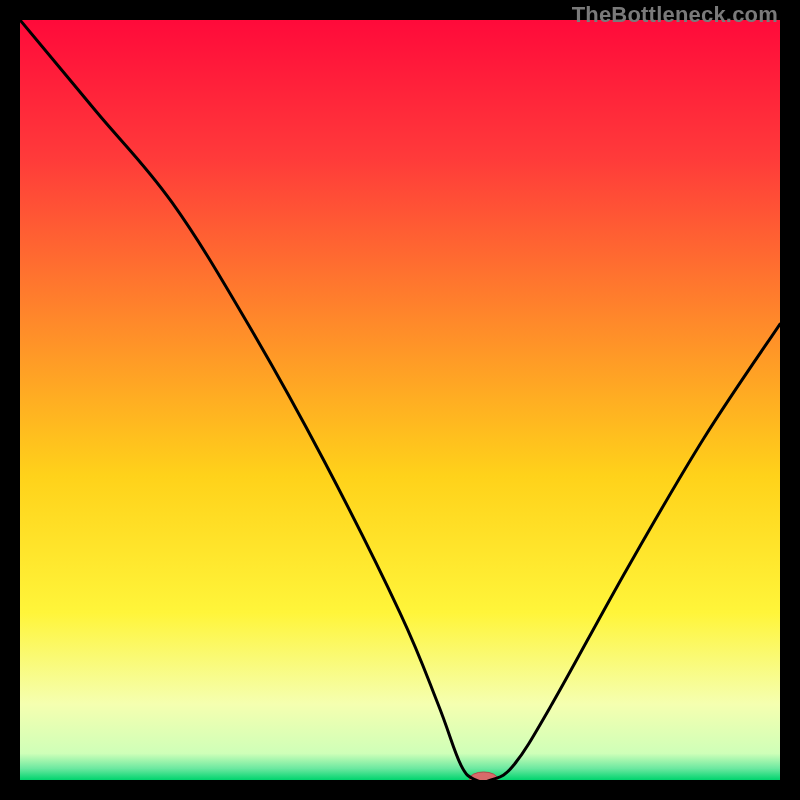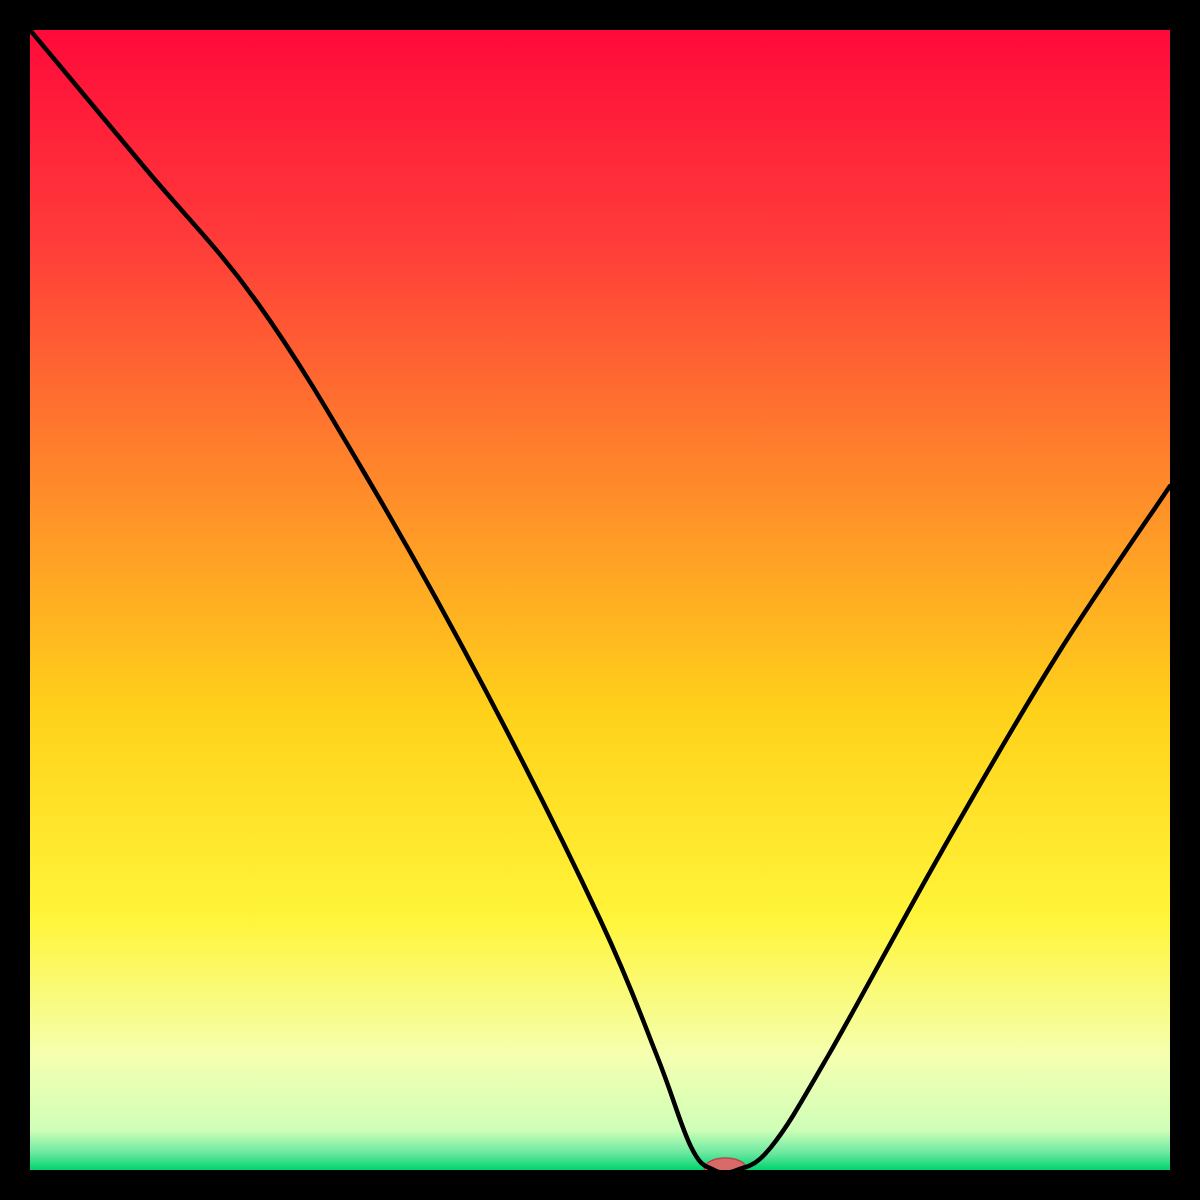--- a/index.html
+++ b/index.html
@@ -58,13 +58,14 @@
             <stop offset="98.5%" stop-color="#6be8a0"></stop>
             <stop offset="100%" stop-color="#00d46e"></stop>
           </linearGradient>
         </defs>
         <rect x="0" y="0" width="760" height="760" fill="url(#bg-grad)"></rect>
         <ellipse cx="463.59999999999997" cy="759" rx="14" ry="7" fill="#d86a6a" stroke="#b24a4a" stroke-width="1"></ellipse>
         <path d="M 0 0 C 13.68 16.416000000000007, 48.64 58.36800000000005, 76 91.20000000000005 C 103.36 124.03200000000004, 124.64 144.096, 152 182.39999999999998 C 179.36 220.70399999999995, 200.64 257.488, 228 304 C 255.36 350.512, 276.64 388.81600000000003, 304 440.8 C 331.36 492.784, 359.48 549.024, 380 592.8 C 400.52 636.5759999999999, 407.05600000000004 656.64, 418.00000000000006 684 C 428.9440000000001 711.36, 433.96 731.12, 440.79999999999995 744.8 C 447.63999999999993 758.4799999999999, 450.528 757.264, 456 760 C 461.472 762.736, 464.36 762.736, 471.2 760 C 478.03999999999996 757.264, 483.056 758.4799999999999, 494 744.8 C 504.944 731.12, 511.48 719.568, 532 684 C 552.52 648.432, 580.64 595.08, 608 547.2 C 635.36 499.32000000000005, 656.64 461.776, 684 418 C 711.36 374.224, 746.32 324.52, 760 304" fill="none" stroke="#000" stroke-width="3" stroke-linecap="round" stroke-linejoin="round"></path>
       </svg>
   </div>
 
+  <div class="watermark">TheBottleneck.com</div>
 </div>
 
 </body></html>

